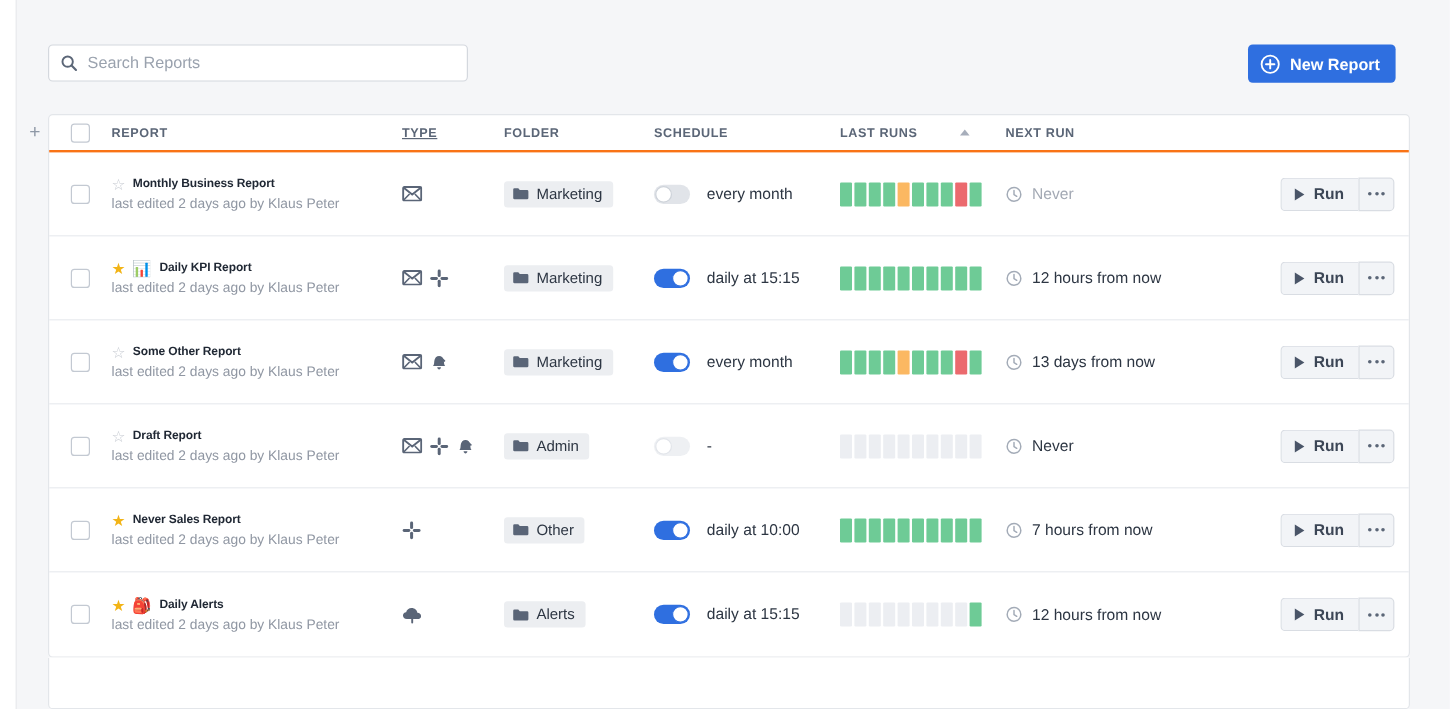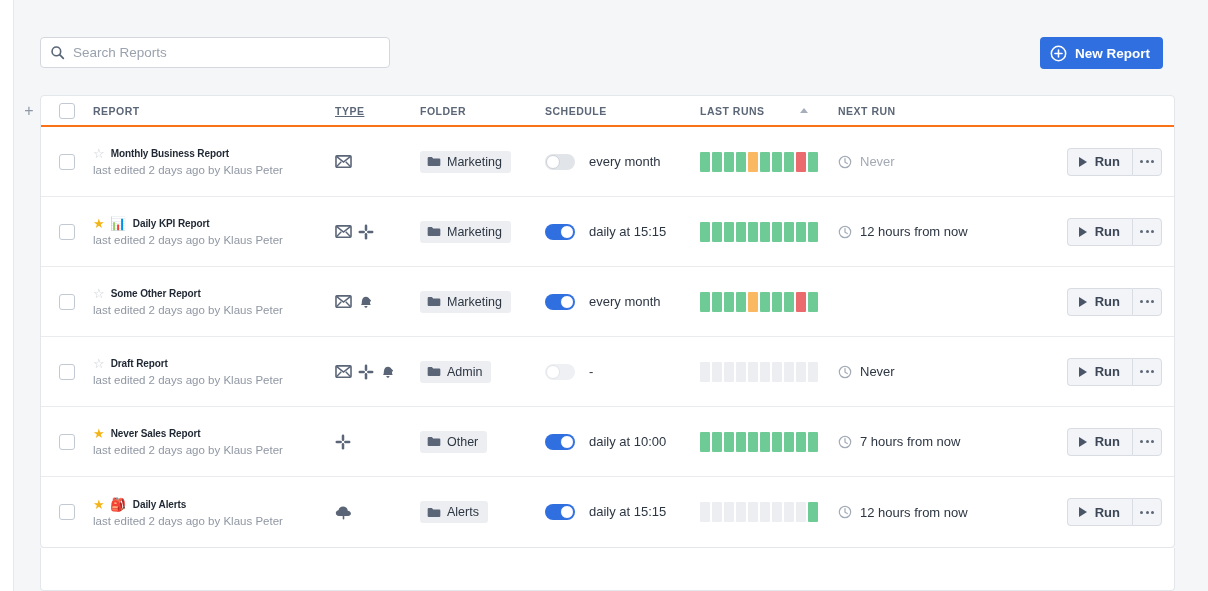--- a/index.html
+++ b/index.html
@@ -458,20 +458,31 @@
               <span class="runbar" style="background:#6ecb96"></span>
               <span class="runbar" style="background:#6ecb96"></span>
               <span class="runbar" style="background:#fbb862"></span>
               <span class="runbar" style="background:#6ecb96"></span>
               <span class="runbar" style="background:#6ecb96"></span>
               <span class="runbar" style="background:#6ecb96"></span>
               <span class="runbar" style="background:#eb6a6e"></span>
               <span class="runbar" style="background:#6ecb96"></span>
             </div>
           </div>
+          <div class="c-next">
+            <div class="next-cell">
+              <span style="display:flex;">
+                <svg width="14" height="14" viewBox="0 0 16 16">
+                  <circle cx="8" cy="8" r="6.5" fill="none" stroke="#a3abb7" stroke-width="1.4"></circle>
+                  <path d="M8 4.2 L8 8.2 L10.6 9.8" fill="none" stroke="#a3abb7" stroke-width="1.4" stroke-linecap="round"></path>
+                </svg>
+              </span>
+              <span class="next-text">13 days from now</span>
+            </div>
+          </div>
           <div class="c-act">
             <div class="actions">
               <button class="run-btn">
                 <span class="play"></span>
                 <span>Run</span>
               </button>
               <button class="more-btn">
                 <span class="dots">
                   <i></i>
                   <i></i>

